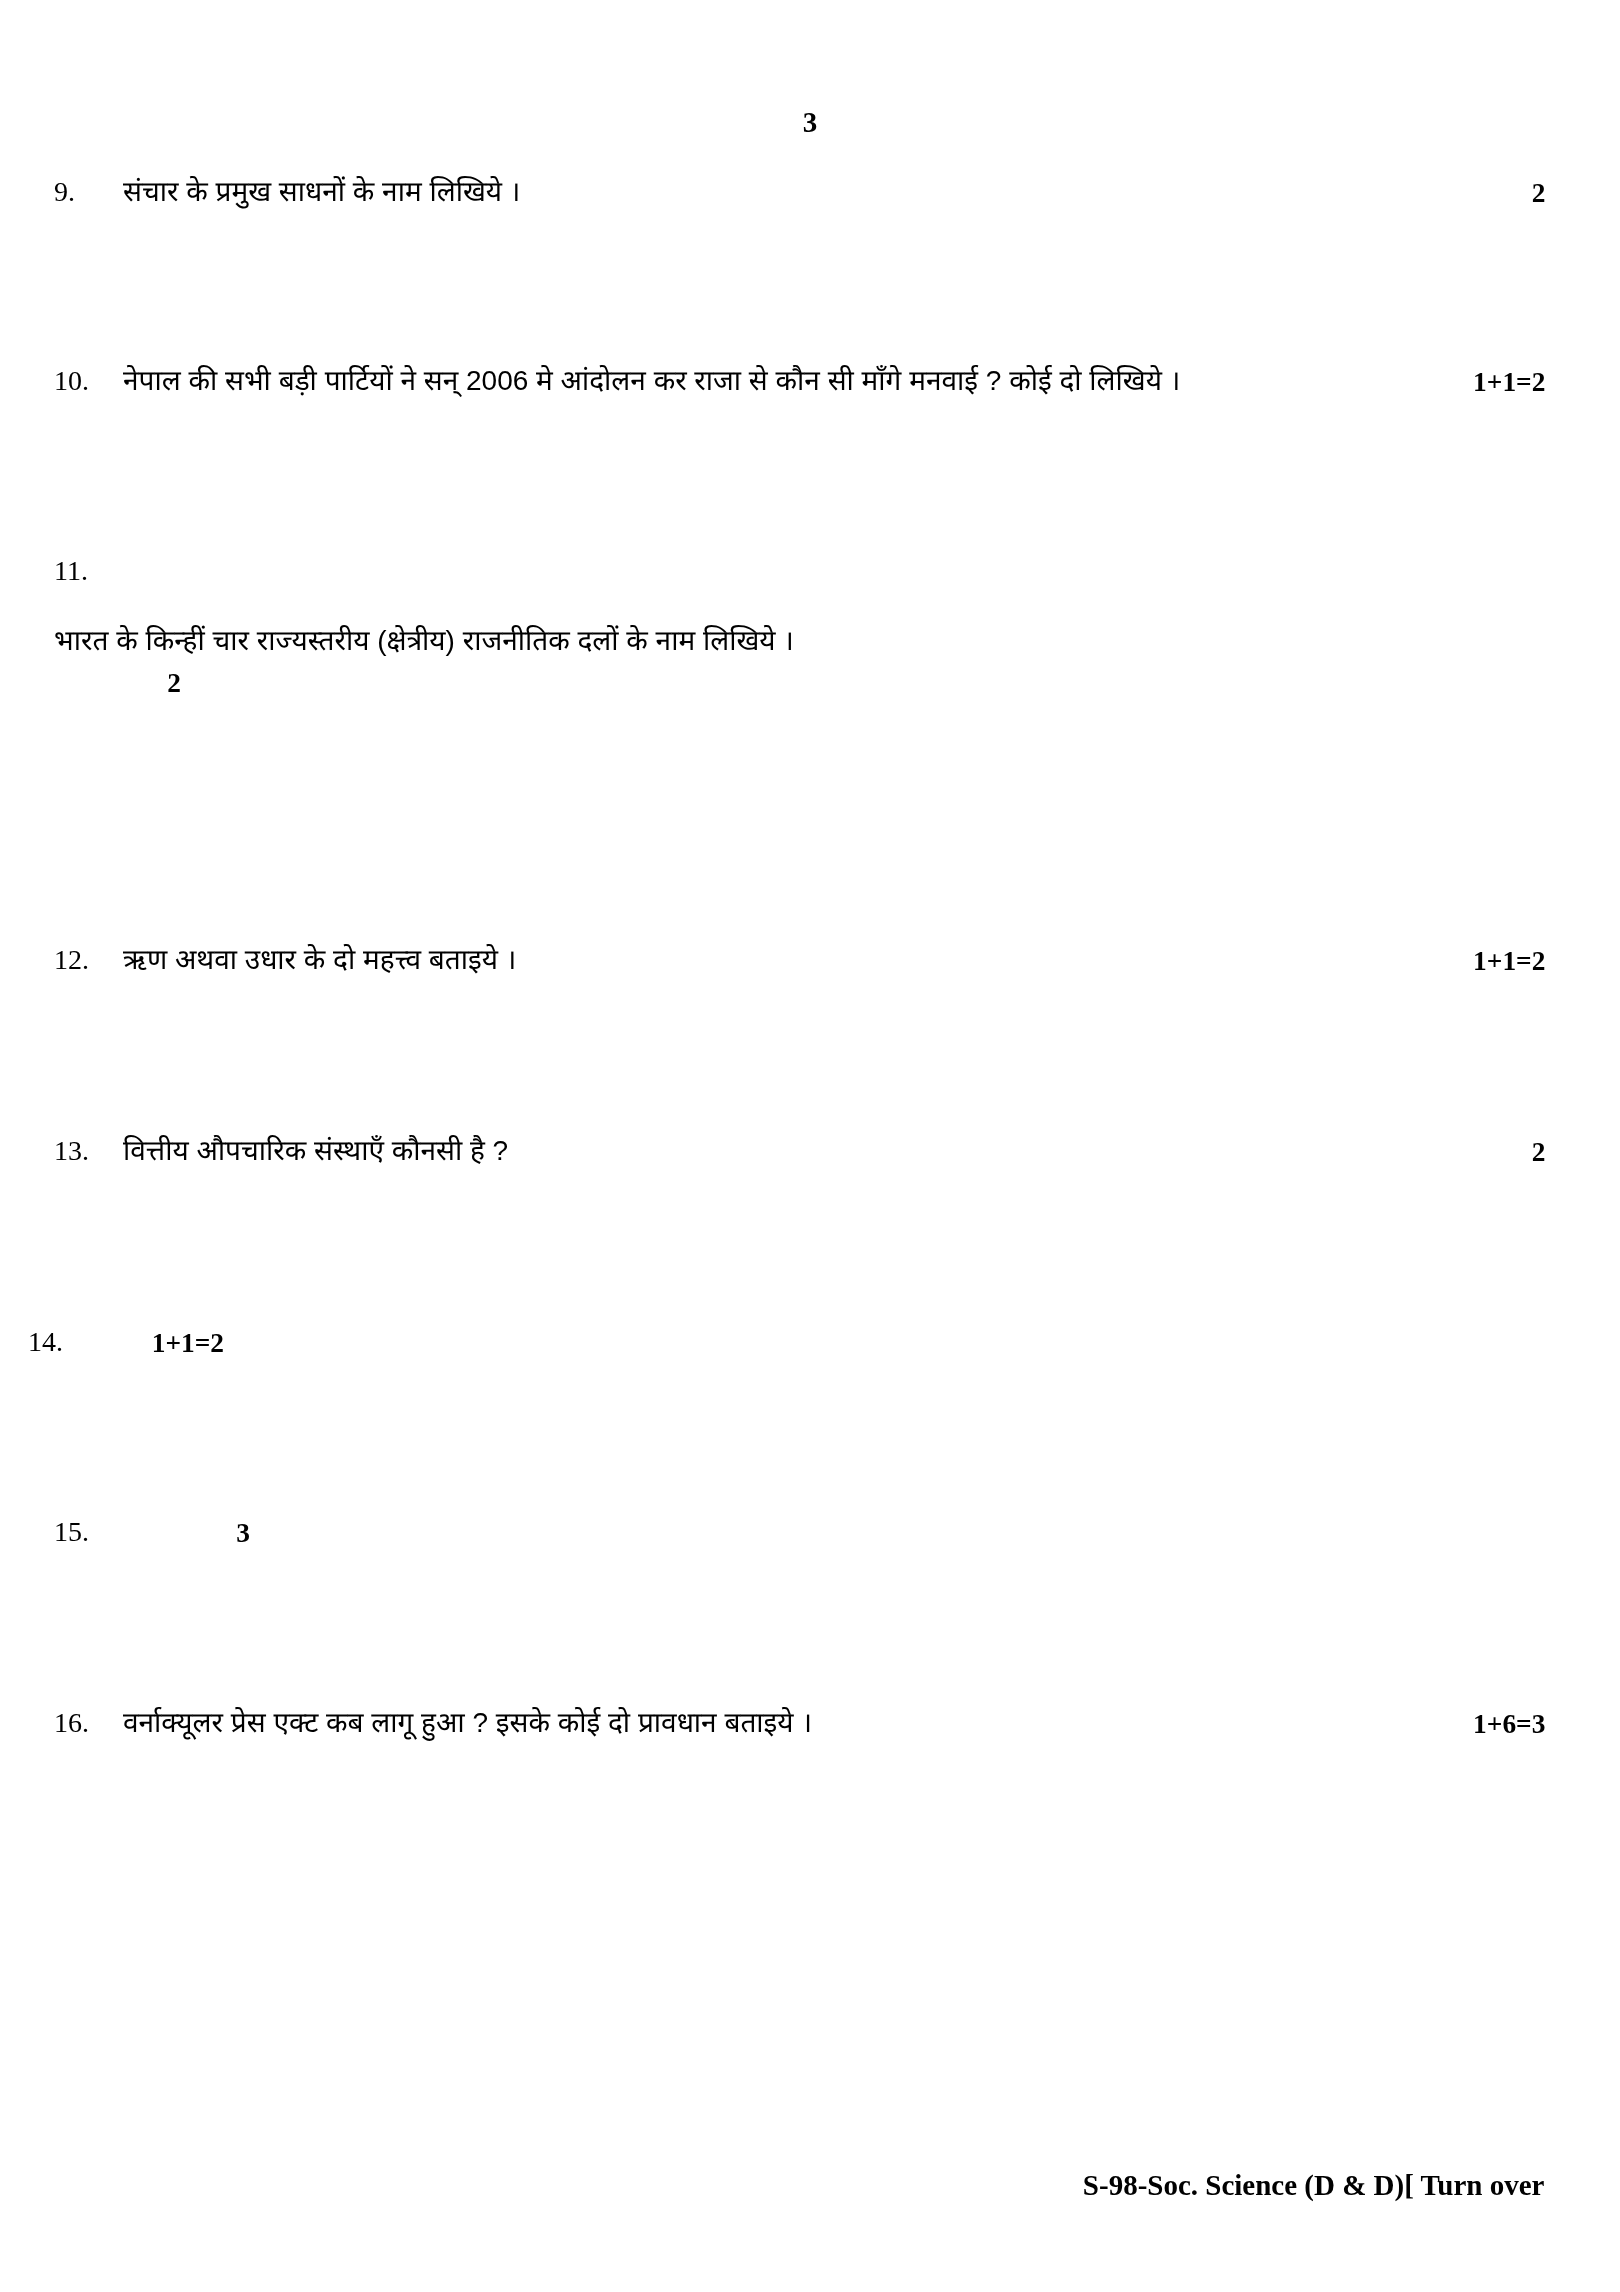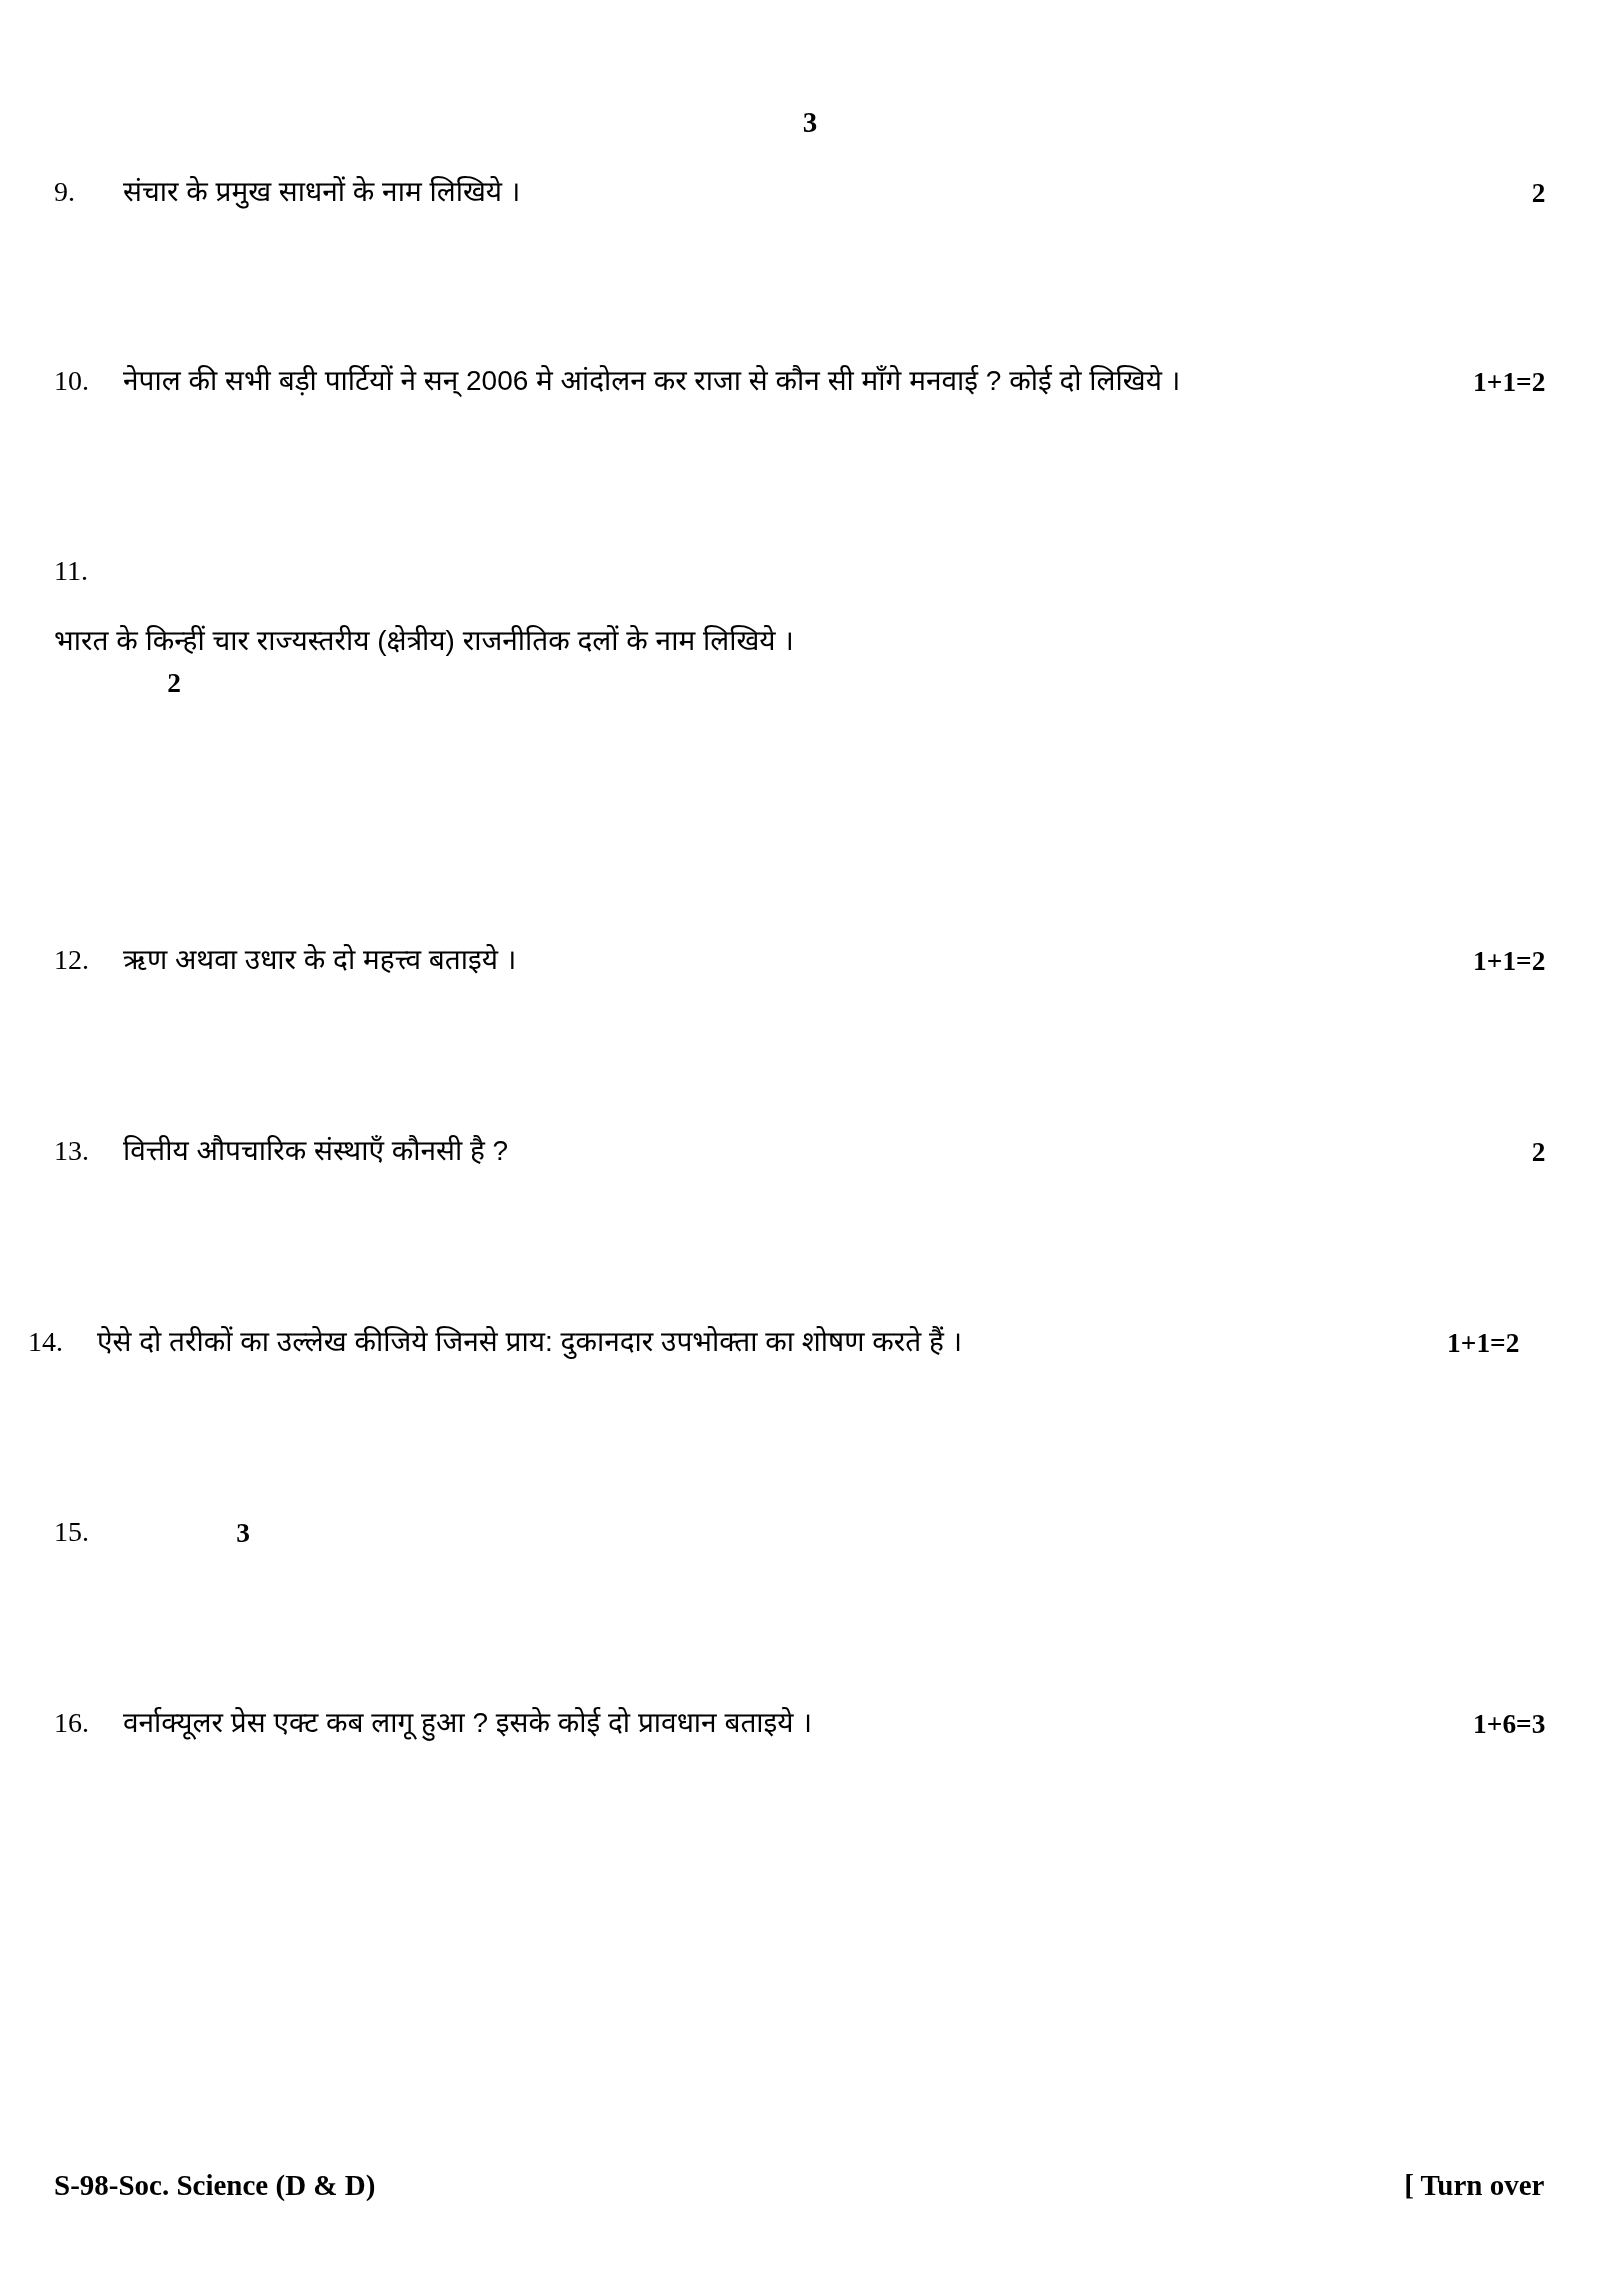--- a/index.html
+++ b/index.html
@@ -77,21 +77,21 @@
     bottom: 0;
     width: 1620px;
     height: 167px;
   }
   .footer-inner {
     position: absolute;
     top: 43px;
     left: 54px;
     right: 54px;
     display: flex;
-    justify-content: space-between;
+    justify-content: flex-end;
     align-items: baseline;
   }
   .footer-left {
     font-size: 29px;
     font-weight: bold;
     font-family: "Liberation Serif", serif;
   }
   .footer-right {
     font-size: 29px;
     font-weight: bold;
@@ -127,21 +127,20 @@
         <div class="q-text">ऋण अथवा उधार के दो महत्त्व बताइये ।</div>
         <div class="q-marks">1+1=2</div>
       </div>
       <div class="q-row" style="margin-bottom: 149px; margin-top: 8px;">
         <div class="q-num">13.</div>
         <div class="q-text">वित्तीय औपचारिक संस्थाएँ कौनसी है ?</div>
         <div class="q-marks">2</div>
       </div>
       <div class="q-row" style="margin-bottom: 149px; margin-left: 28px;">
         <div class="q-num">14.</div>
-        <div class="q-text">ऐसे दो तरीकों का उल्लेख कीजिये जिनसे प्राय: दुकानदार उपभोक्ता का शोषण करते हैं ।</div>
         <div class="q-marks">1+1=2</div>
       </div>
       <div class="q-row" style="margin-bottom: 149px;">
         <div class="q-num">15.</div>
         <div class="q-marks">3</div>
       </div>
       <div class="q-row">
         <div class="q-num">16.</div>
         <div class="q-text">वर्नाक्यूलर प्रेस एक्ट कब लागू हुआ ? इसके कोई दो प्रावधान बताइये ।</div>
         <div class="q-marks">1+6=3</div>

